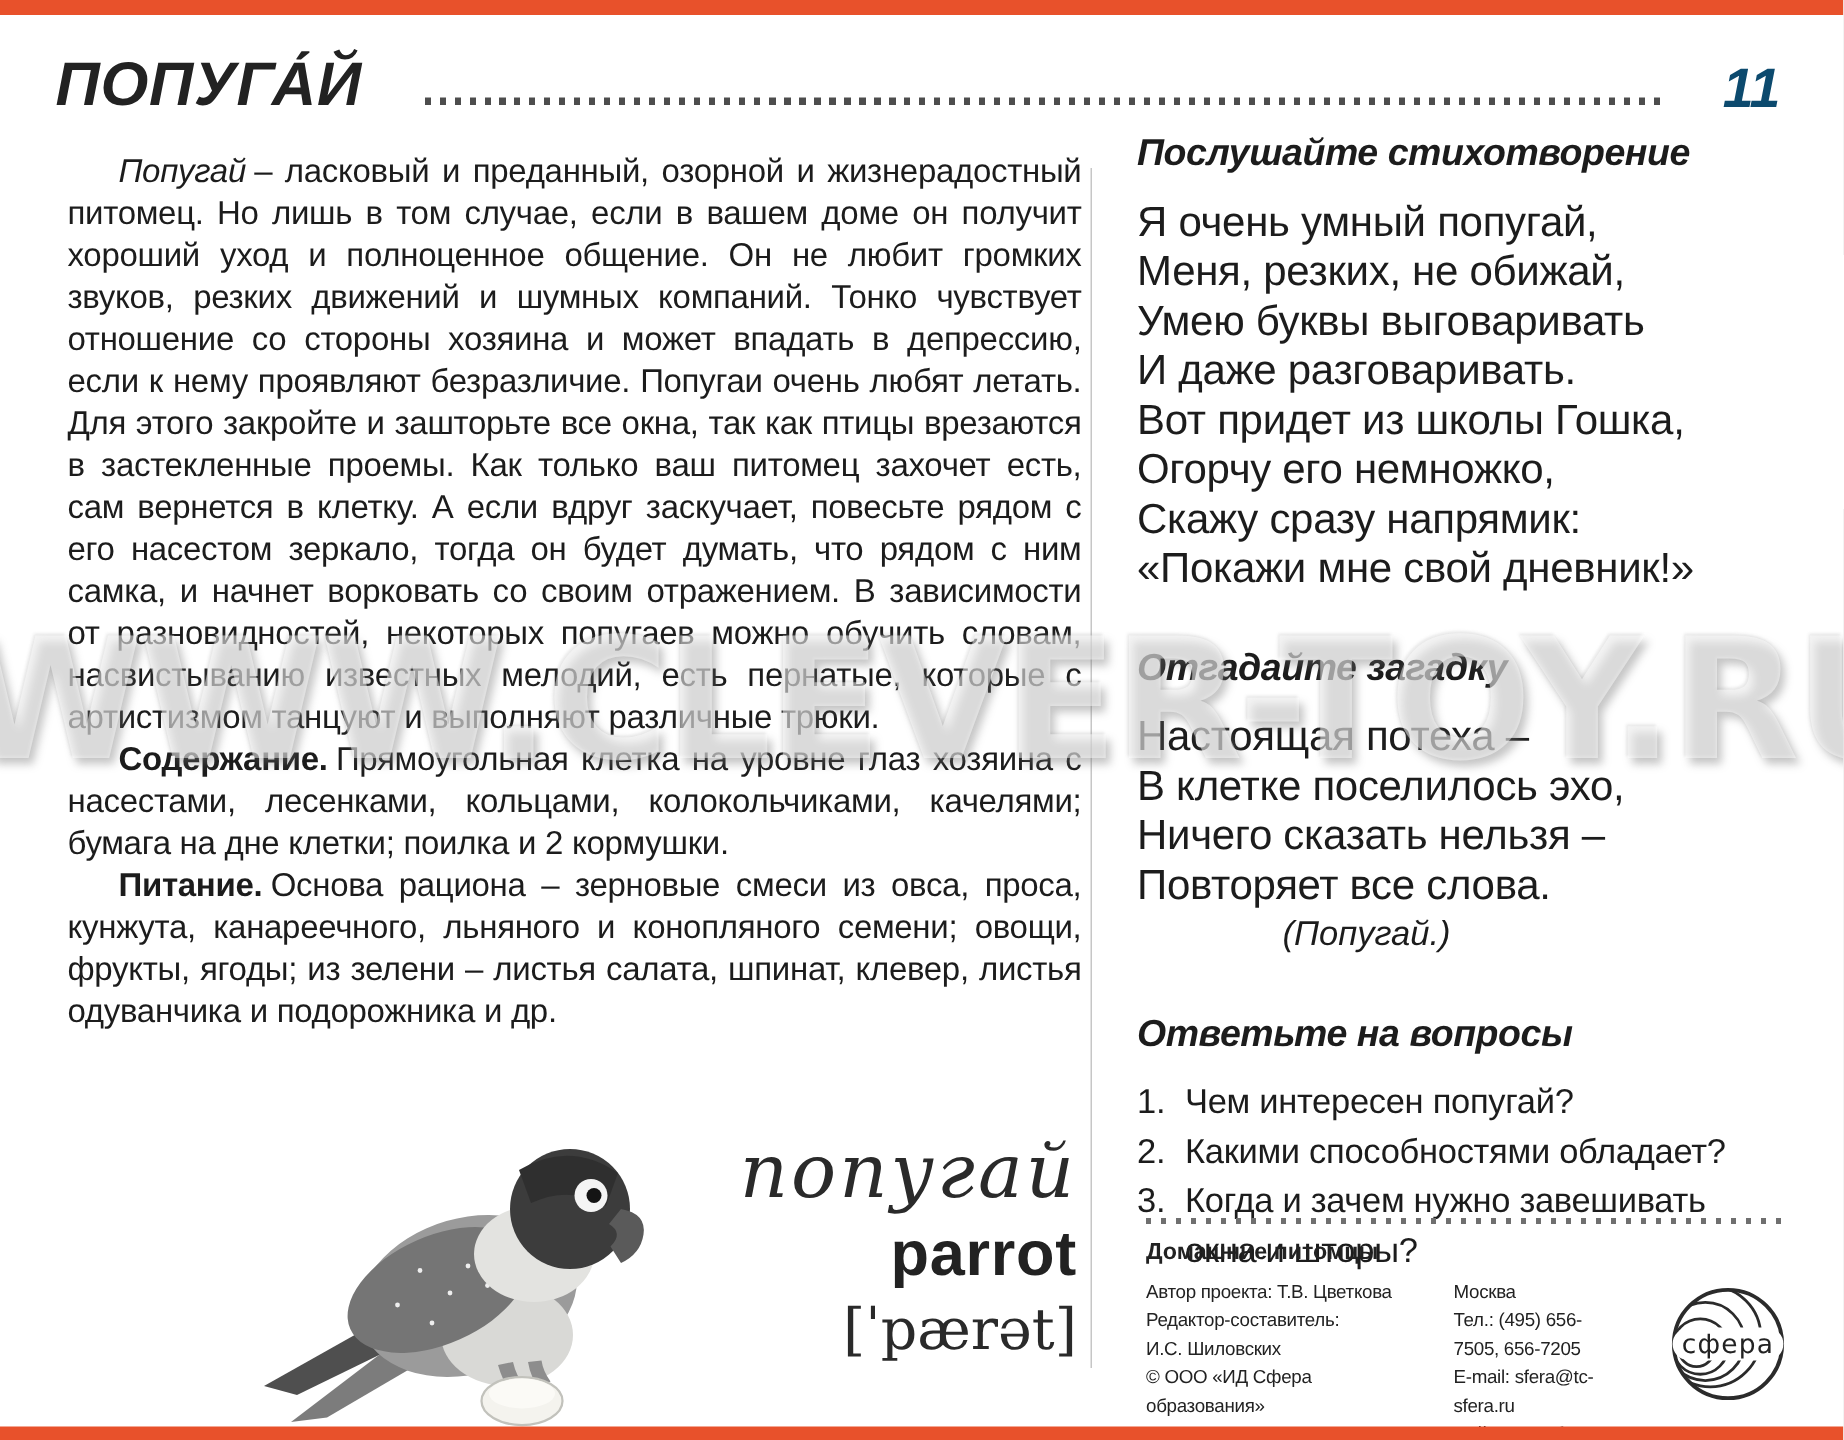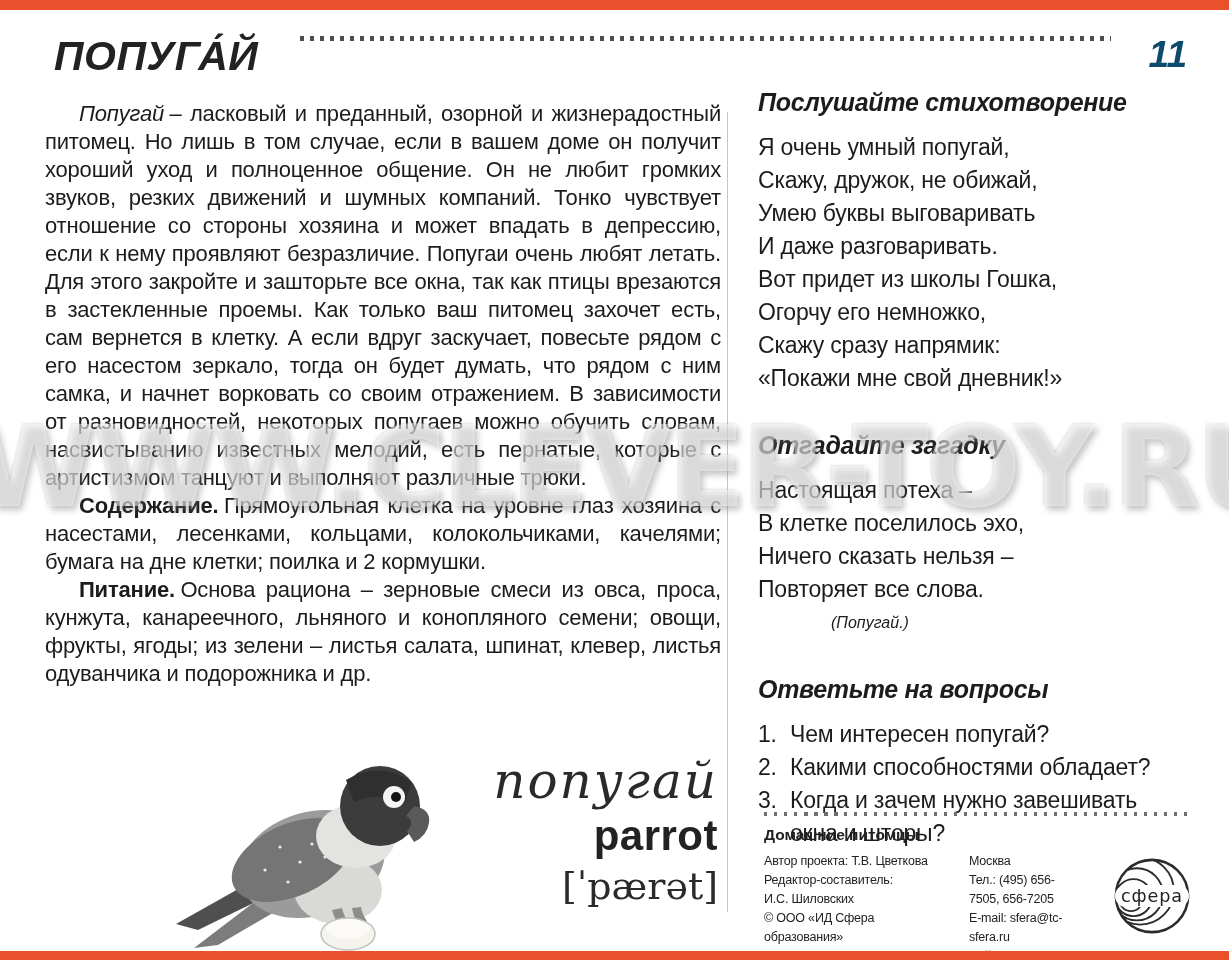--- a/index.html
+++ b/index.html
@@ -11,22 +11,22 @@
     overflow:hidden;
     font-family:"Liberation Sans","DejaVu Sans",sans-serif;
     color:#1c1c1c;
   }
   .edge-bar{position:absolute;left:0;width:100%;height:10px;background:#e8512b;}
   .edge-bar.top{top:0;}
   .edge-bar.bottom{bottom:0;height:9px;}
 
   
   .title-row{
-    position:absolute;left:54px;right:42px;top:36px;
-    display:flex;gap:28px;
+    position:absolute;left:37px;right:42px;top:36px;
+    display:flex;align-items:flex-end;gap:28px;
   }
   .doc-title{
     font-size:41px;font-weight:bold;font-style:italic;
     letter-spacing:.5px;color:#222;line-height:1;
     white-space:nowrap;
   }
   .leader{
     flex:1;height:5px;margin:0 10px 7px 14px;
     background:repeating-linear-gradient(to right,#4d4d4d 0 4px,transparent 4px 10px);
   }
@@ -51,24 +51,24 @@
     position:absolute;left:727px;top:112px;height:800px;width:1px;
     background:#c6c6c6;
   }
 
   
   .right-col{position:absolute;left:758px;top:88px;width:428px;}
   .section-heading{
     font-size:25px;font-weight:bold;font-style:italic;
     margin:0 0 14px 0;letter-spacing:-0.3px;
   }
-  .poem-line,.riddle-line{font-size:23px;line-height:33px;letter-spacing:-0.2px;}
+  .poem-line,.riddle-line{font-size:28px;line-height:33px;letter-spacing:-0.2px;}
   .section{margin-bottom:36px;}
   .riddle-answer{
-    font-size:16px;line-height:33px;font-style:italic;margin-left:73px;
+    font-size:23px;line-height:33px;font-style:italic;margin-left:97px;
   }
   .q-item{display:flex;font-size:23px;line-height:33px;letter-spacing:-0.2px;}
   .q-num{width:32px;flex:none;}
   .q-text{flex:1;}
 
   
   .vocab{
     position:absolute;left:430px;top:752px;width:288px;
     text-align:right;
   }
@@ -137,21 +137,21 @@
     </p>
   </div>
 
   <div class="divider"></div>
 
   <div class="right-col">
 
     <div class="section">
       <h2 class="section-heading">Послушайте стихотворение</h2>
       <div class="poem-line">Я очень умный попугай,</div>
-      <div class="poem-line">Скажу, дружок, не обижай,</div>
+      <div class="poem-line">Меня, резких, не обижай,</div>
       <div class="poem-line">Умею буквы выговаривать</div>
       <div class="poem-line">И даже разговаривать.</div>
       <div class="poem-line">Вот придет из школы Гошка,</div>
       <div class="poem-line">Огорчу его немножко,</div>
       <div class="poem-line">Скажу сразу напрямик:</div>
       <div class="poem-line">«Покажи мне свой дневник!»</div>
     </div>
 
     <div class="section">
       <h2 class="section-heading">Отгадайте загадку</h2>

